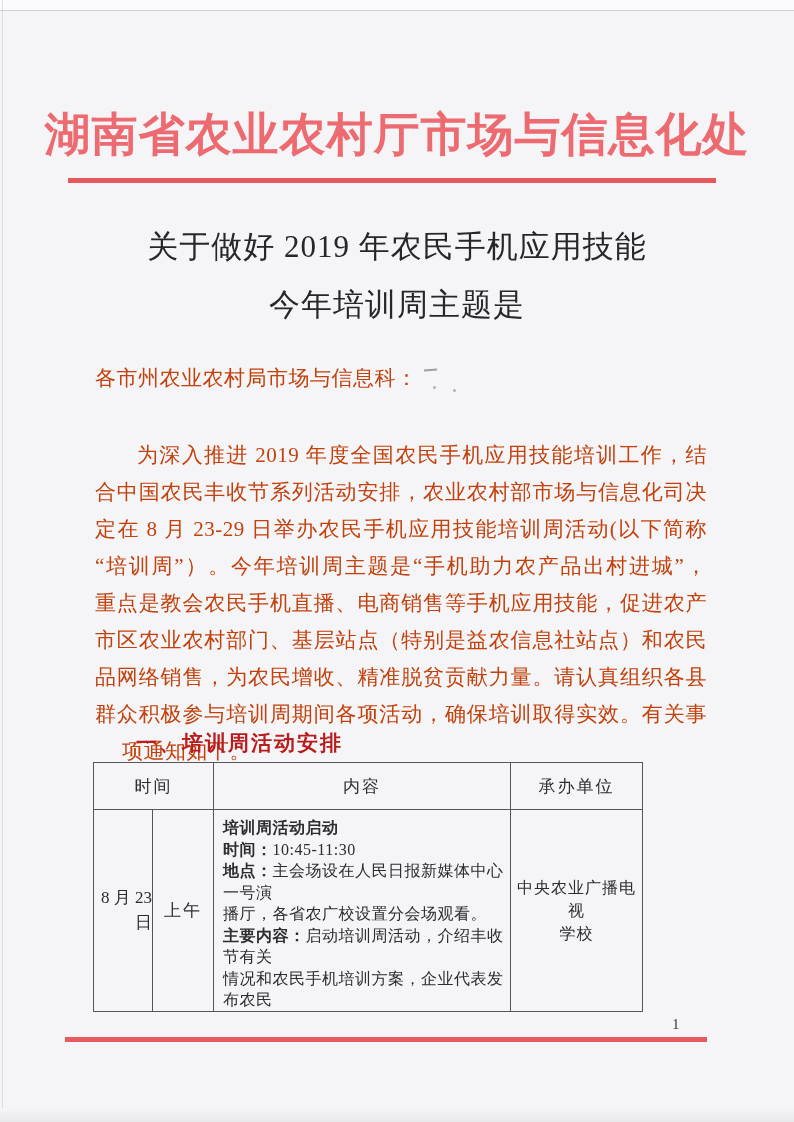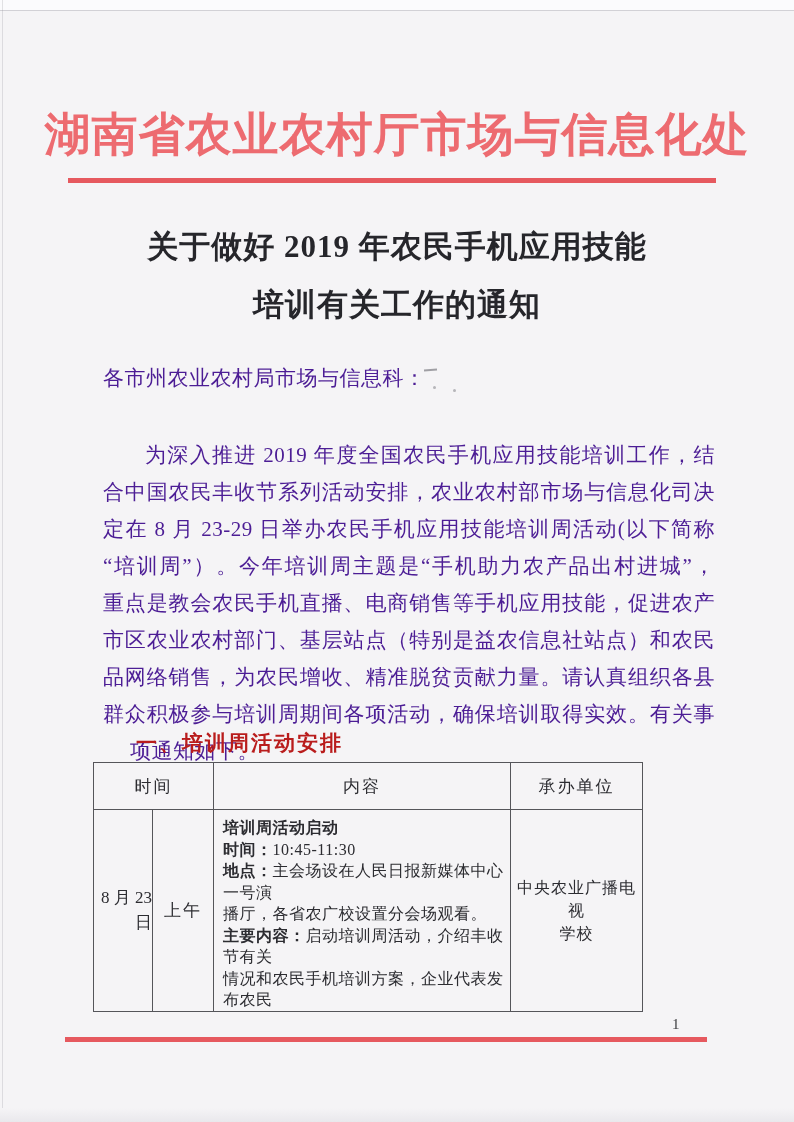--- a/index.html
+++ b/index.html
@@ -29,30 +29,30 @@
     font-family: "Liberation Serif", "DejaVu Serif", serif;
     white-space: nowrap;
   }
   .rule-top {
     position: absolute; top: 178px; left: 68px; width: 648px; height: 5px;
     background: #e6595f;
   }
   .doc-title {
     position: absolute; left: 0; width: 794px;
     text-align: center;
-    font-size: 31px; font-weight: 700; letter-spacing: 1px;
+    font-size: 31px; font-weight: 400; letter-spacing: 1px;
     color: #26262b; white-space: nowrap;
   }
   .doc-title.line1 { top: 226px; }
   .doc-title.line2 { top: 284px; }
 
   .body-text {
-    position: absolute; top: 360px; left: 103px; width: 612px;
+    position: absolute; top: 360px; left: 95px; width: 612px;
     font-size: 21px; line-height: 37px; letter-spacing: 0.5px;
-    color: #4c1d95;
+    color: #c2410c;
   }
   .jline { text-align: justify; text-align-last: justify; }
   .jline.first { text-indent: 2em; margin-top: 40px; }
   .jline.last { text-align-last: left; margin-left: 27px; }
 
   .pencil-dash {
     position: absolute; top: 369px; left: 424px; width: 13px; height: 2px;
     background: #5a5a60; opacity: .55; transform: rotate(-4deg);
   }
   .pencil-dot { position: absolute; width: 3px; height: 3px; border-radius: 50%; background: #77777d; opacity: .5; }
@@ -107,21 +107,21 @@
 
   <div class="scan-top-band"></div>
   <div class="scan-top-edge"></div>
   <div class="scan-left-edge"></div>
   <div class="scan-bottom-band"></div>
 
   <div class="letterhead">湖南省农业农村厅市场与信息化处</div>
   <div class="rule-top"></div>
 
   <div class="doc-title line1">关于做好 2019 年农民手机应用技能</div>
-  <div class="doc-title line2">培训有关工作的通知</div>
+  <div class="doc-title line2">今年培训周主题是</div>
 
   <div class="body-text">
     <div>各市州农业农村局市场与信息科：</div>
     <div class="jline first">为深入推进 2019 年度全国农民手机应用技能培训工作，结</div>
     <div class="jline">合中国农民丰收节系列活动安排，农业农村部市场与信息化司决</div>
     <div class="jline">定在 8 月 23-29 日举办农民手机应用技能培训周活动(以下简称</div>
     <div class="jline">“培训周”）。今年培训周主题是“手机助力农产品出村进城”，</div>
     <div class="jline">重点是教会农民手机直播、电商销售等手机应用技能，促进农产</div>
     <div class="jline">市区农业农村部门、基层站点（特别是益农信息社站点）和农民</div>
     <div class="jline">品网络销售，为农民增收、精准脱贫贡献力量。请认真组织各县</div>

